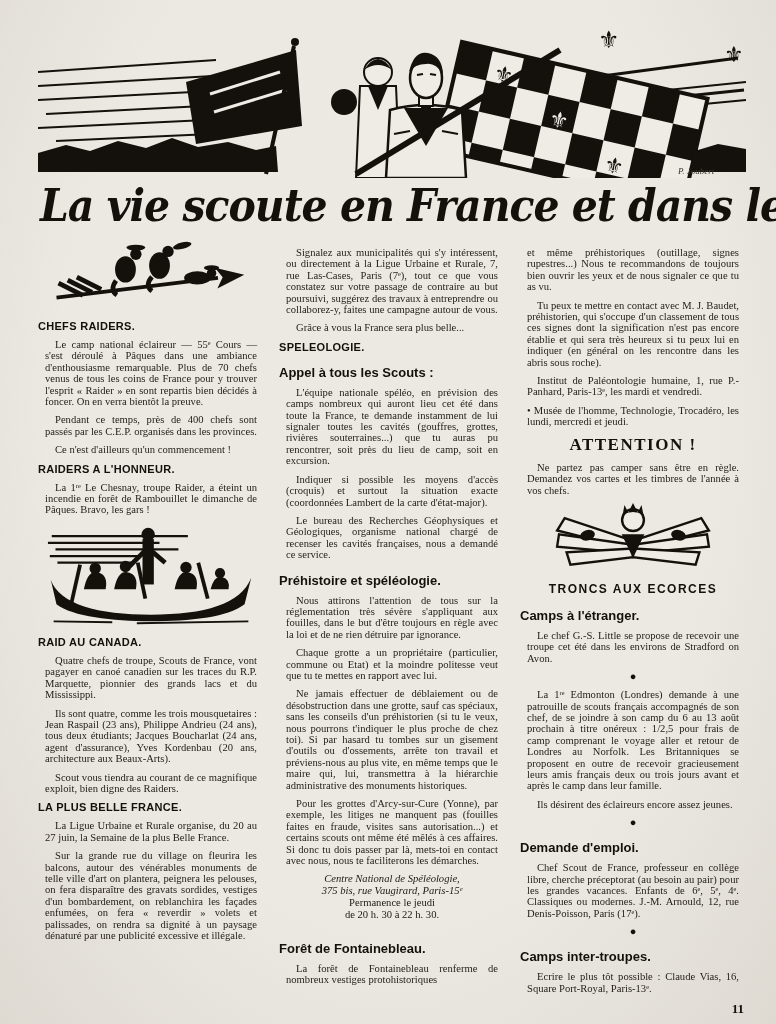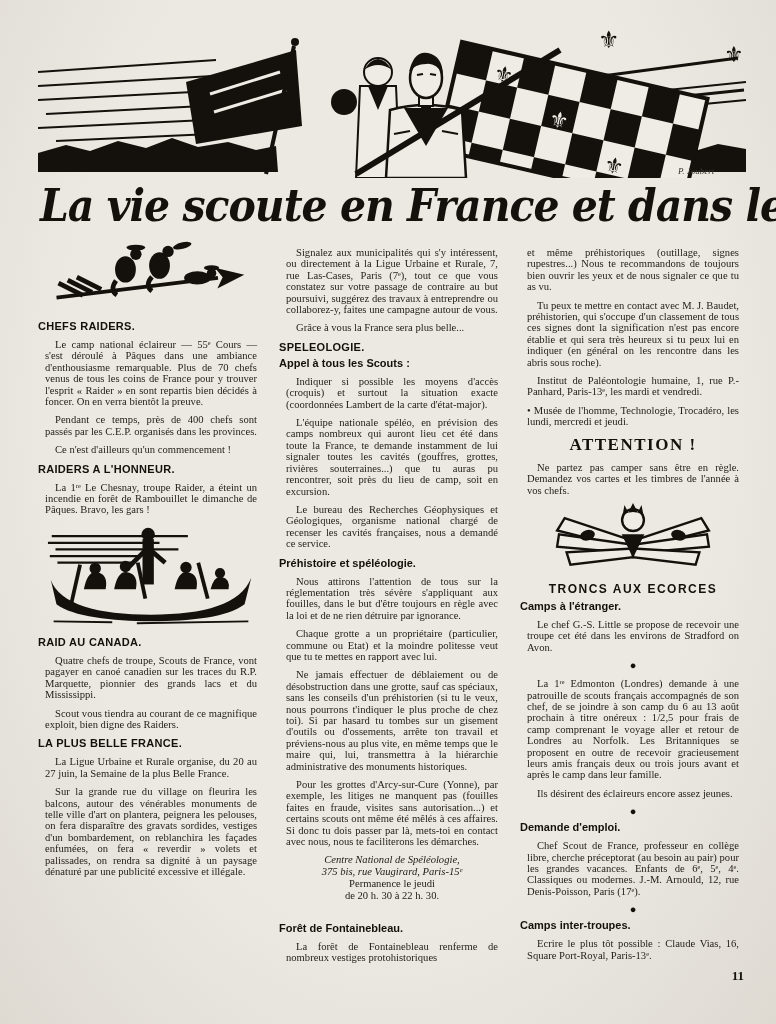--- a/index.html
+++ b/index.html
@@ -13,21 +13,21 @@
         font-size:41px;line-height:52px;white-space:nowrap;letter-spacing:-1px;
         transform:scaleY(1.08);color:#14110d;margin:2px 0 0 2px;}
   .cols{display:grid;grid-template-columns:226px 226px 226px;column-gap:15px;margin-top:8px;}
   .col{overflow:hidden;}
   p.body{font-size:10.6px;line-height:11.4px;text-align:justify;margin:7px;
         text-indent:10px;color:#211c16;}
   p.body.noind{text-indent:0;}
   h3.sec{font-family:"Liberation Sans","DejaVu Sans",sans-serif;font-weight:bold;
         font-size:11px;letter-spacing:.3px;margin:5px 0 1px;color:#14110d;}
   h4.sub{font-family:"Liberation Sans","DejaVu Sans",sans-serif;font-weight:bold;
-        font-size:11px;margin:4px 0 1px;color:#14110d;}
+        font-size:13px;margin:12px 0 1px;color:#14110d;}
   .vignette{text-align:center;margin:1px 0;}
   .address{text-align:center;margin:5px 0 20px;}
   .address div{font-size:10.6px;line-height:11.8px;}
   .address .it{font-style:italic;}
   .attention{font-family:Liberation Serif, serif;font-weight:bold;
         font-size:17px;letter-spacing:1.5px;text-align:center;margin:6px 0 1px;color:#14110d;}
   .troncs{font-family:"Liberation Sans","DejaVu Sans",sans-serif;font-weight:bold;
         font-size:12px;letter-spacing:1.5px;text-align:center;margin:1px 0 0;color:#14110d;}
   .bullet{text-align:center;font-size:11px;line-height:11px;margin:3px 0;color:#14110d;}
   .pagenum{text-align:right;font-weight:bold;font-size:13px;margin-top:0;padding-right:2px;color:#14110d;}
@@ -157,33 +157,34 @@
         <path class="ink" d="M174,70 q4,-15 12,-13 q9,2 7,13 Z"></path>
         <path class="ink" d="M5,60 C14,86 55,97 111,97 C168,97 206,86 217,58 L210,86 C192,100 152,104 111,104 C70,104 28,99 11,86 Z"></path>
         <g stroke="#14110d" stroke-width="2">
           <line x1="8" y1="104" x2="70" y2="105"></line>
                 <line x1="96" y1="106" x2="214" y2="104"></line>
         </g>
       </svg>
     </div>
     <h3 class="sec">RAID AU CANADA.</h3>
     <p class="body">Quatre chefs de troupe, Scouts de France, vont pagayer en canoé canadien sur les traces du R.P. Marquette, pionnier des grands lacs et du Mississippi.</p>
+    <p class="body">Ils sont quatre, comme les trois mousquetaires : Jean Raspail (23 ans), Philippe Andrieu (24 ans), tous deux étudiants; Jacques Boucharlat (24 ans, agent d'assurance), Yves Kordenbau (20 ans, architecture aux Beaux-Arts).</p>
     <p class="body">Scout vous tiendra au courant de ce magnifique exploit, bien digne des Raiders.</p>
     <h3 class="sec">LA PLUS BELLE FRANCE.</h3>
     <p class="body">La Ligue Urbaine et Rurale organise, du 20 au 27 juin, la Semaine de la plus Belle France.</p>
     <p class="body">Sur la grande rue du village on fleurira les balcons, autour des vénérables monuments de telle ville d'art on plantera, peignera les pelouses, on fera disparaître des gravats sordides, vestiges d'un bombardement, on reblanchira les façades enfumées, on fera « reverdir » volets et palissades, on rendra sa dignité à un paysage dénaturé par une publicité excessive et illégale.</p>
    </div>
 
    <div class="col">
     <p class="body">Signalez aux municipalités qui s'y intéressent, ou directement à la Ligue Urbaine et Rurale, 7, rue Las-Cases, Paris (7ᵉ), tout ce que vous constatez sur votre passage de contraire au but poursuivi, suggérez des travaux à entreprendre ou collaborez-y, faites une campagne autour de vous.</p>
     <p class="body">Grâce à vous la France sera plus belle...</p>
     <h3 class="sec">SPELEOLOGIE.</h3>
     <h4 class="sub">Appel à tous les Scouts :</h4>
+    <p class="body">L'équipe nationale spéléo, en prévision des camps nombreux qui auront lieu cet été dans toute la France, te demande instamment de lui signaler toutes les cavités (gouffres, grottes, rivières souterraines...) que tu auras pu rencontrer, soit près du lieu de camp, soit en excursion.</p>
     <p class="body">Indiquer si possible les moyens d'accès (croquis) et surtout la situation exacte (coordonnées Lambert de la carte d'état-major).</p>
-    <p class="body">L'équipe nationale spéléo, en prévision des camps nombreux qui auront lieu cet été dans toute la France, te demande instamment de lui signaler toutes les cavités (gouffres, grottes, rivières souterraines...) que tu auras pu rencontrer, soit près du lieu de camp, soit en excursion.</p>
     <p class="body">Le bureau des Recherches Géophysiques et Géologiques, organisme national chargé de recenser les cavités françaises, nous a demandé ce service.</p>
     <h4 class="sub">Préhistoire et spéléologie.</h4>
     <p class="body">Nous attirons l'attention de tous sur la réglementation très sévère s'appliquant aux fouilles, dans le but d'être toujours en règle avec la loi et de ne rien détruire par ignorance.</p>
     <p class="body">Chaque grotte a un propriétaire (particulier, commune ou Etat) et la moindre politesse veut que tu te mettes en rapport avec lui.</p>
     <p class="body">Ne jamais effectuer de déblaiement ou de désobstruction dans une grotte, sauf cas spéciaux, sans les conseils d'un préhistorien (si tu le veux, nous pourrons t'indiquer le plus proche de chez toi). Si par hasard tu tombes sur un gisement d'outils ou d'ossements, arrête ton travail et préviens-nous au plus vite, en même temps que le maire qui, lui, transmettra à la hiérarchie administrative des monuments historiques.</p>
     <p class="body">Pour les grottes d'Arcy-sur-Cure (Yonne), par exemple, les litiges ne manquent pas (fouilles faites en fraude, visites sans autorisation...) et certains scouts ont même été mêlés à ces affaires. Si donc tu dois passer par là, mets-toi en contact avec nous, nous te faciliterons les démarches.</p>
     <div class="address">
       <div class="it">Centre National de Spéléologie,</div>
       <div class="it">375 bis, rue Vaugirard, Paris-15ᵉ</div>
       <div>Permanence le jeudi</div>

